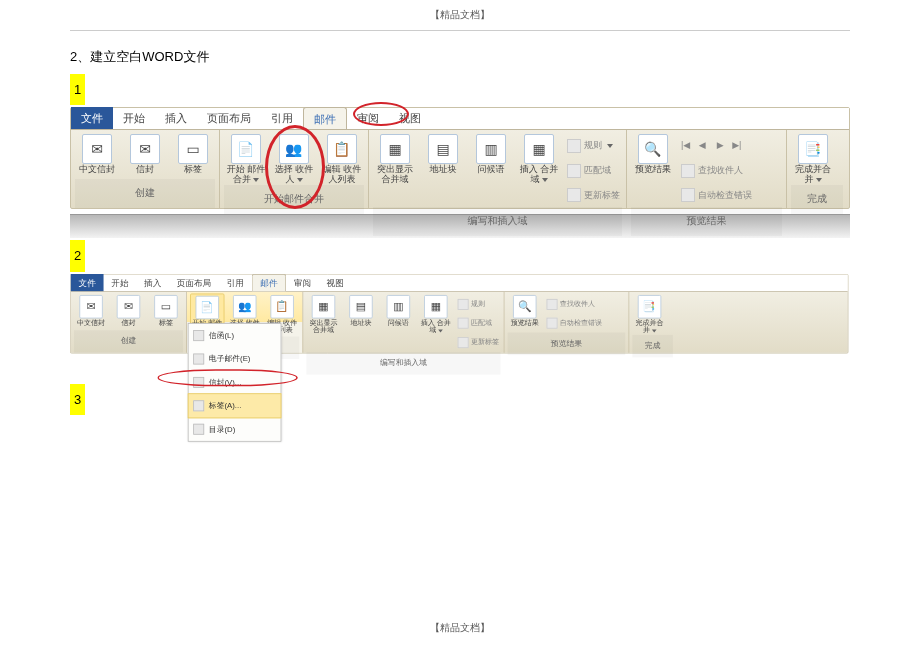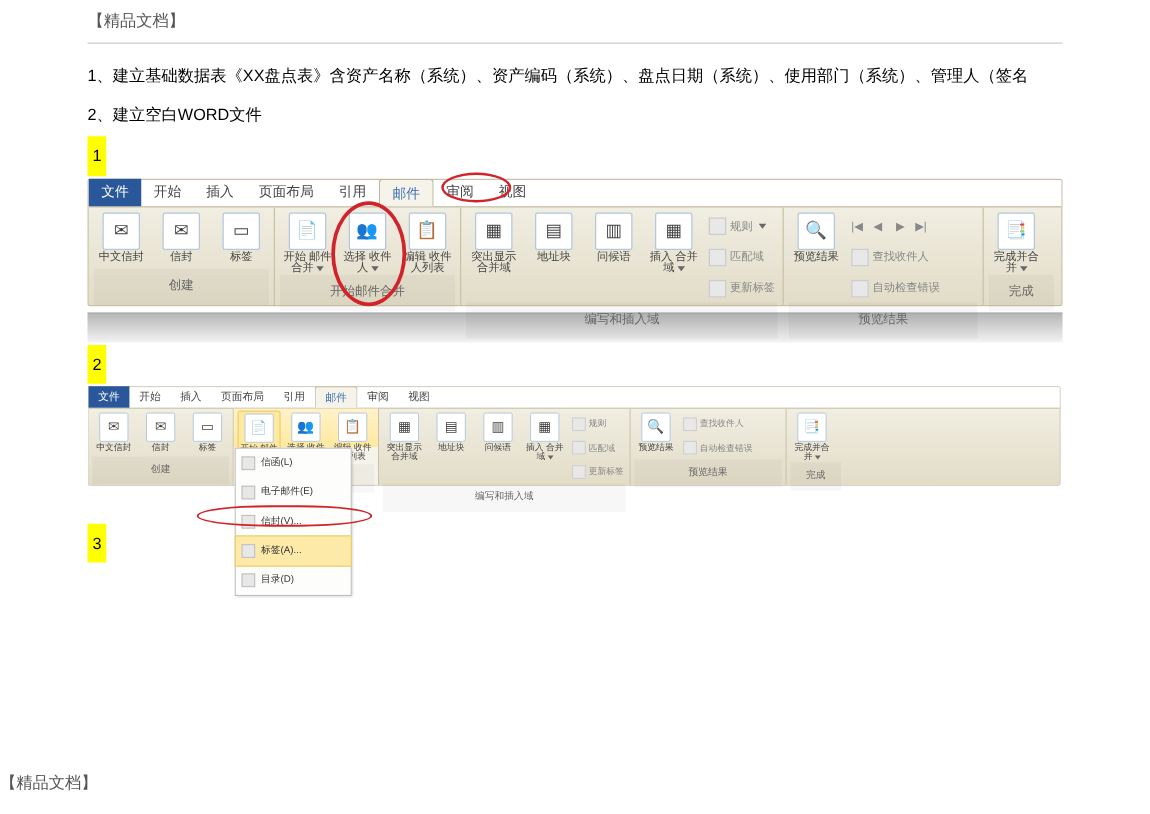--- a/index.html
+++ b/index.html
@@ -1,17 +1,17 @@
 <!DOCTYPE html>
 <html><head>
 <meta charset="utf-8">
 <style>
 *{box-sizing:border-box;margin:0;padding:0}
 body{background:#fff;font-family:"Microsoft YaHei",SimSun,Arial,sans-serif;width:920px;height:651px;position:relative;overflow:hidden}
-.page-header,.page-footer{text-align:left;font-size:13px;color:#555;padding:8px 0}
+.page-header,.page-footer{text-align:center;font-size:10px;color:#555;padding:8px 0}
 .page-header{border-bottom:1px solid #ccc;margin:0 70px 10px}
 .page-footer{position:absolute;bottom:8px;left:0;right:0}
 .content{padding:0 70px;font-size:13px;color:#000;line-height:2.4}
 .hl{background:#ffff00;display:inline-block;padding:0 4px;font-size:13px;margin:2px 0}
 .ribbon{border:1px solid #c9c1a7;border-radius:2px;margin-bottom:6px;background:linear-gradient(#f5f3ea,#e2dcc7);position:relative;font-size:11px;color:#444}
 .ribbon .tabs{display:flex;align-items:flex-end;height:22px;background:#fff;border-bottom:1px solid #bfb69d}
 .tab{padding:0 10px;height:22px;line-height:22px;font-size:11px;color:#444;cursor:pointer}
 .tab.file{background:#2a579a;color:#fff;border-radius:0}
 .tab.active{background:#f5f3ea;border:1px solid #bfb69d;border-bottom:0;border-top-left-radius:3px;border-top-right-radius:3px;color:#3c6fb4}
 .groups{display:flex;height:78px}
@@ -35,21 +35,20 @@
 .r1 .c1{left:194px;top:17px;width:60px;height:84px;border-width:3px}
 .r1 .c2{left:282px;top:-6px;width:56px;height:24px;border-width:2px}
 .dd-circle{left:-40px;top:58px;width:180px;height:22px;border-radius:50%/60%}
 </style>
 </head>
 <body>
 
 <div class="page-header"><span>【精品文档】</span></div>
 
 <div class="content">
-  <div>1、建立基础数据表《XX盘点表》含资产名称（系统）、资产编码（系统）、盘点日期（系统）、使用部门（系统）、管理人（签名</div>
   <div>2、建立空白WORD文件</div>
 
   <span class="hl">1</span>
 
   
   <div class="ribbon r1">
     <div class="tabs">
       <div class="tab file">文件</div>
       <div class="tab">开始</div>
       <div class="tab">插入</div>

